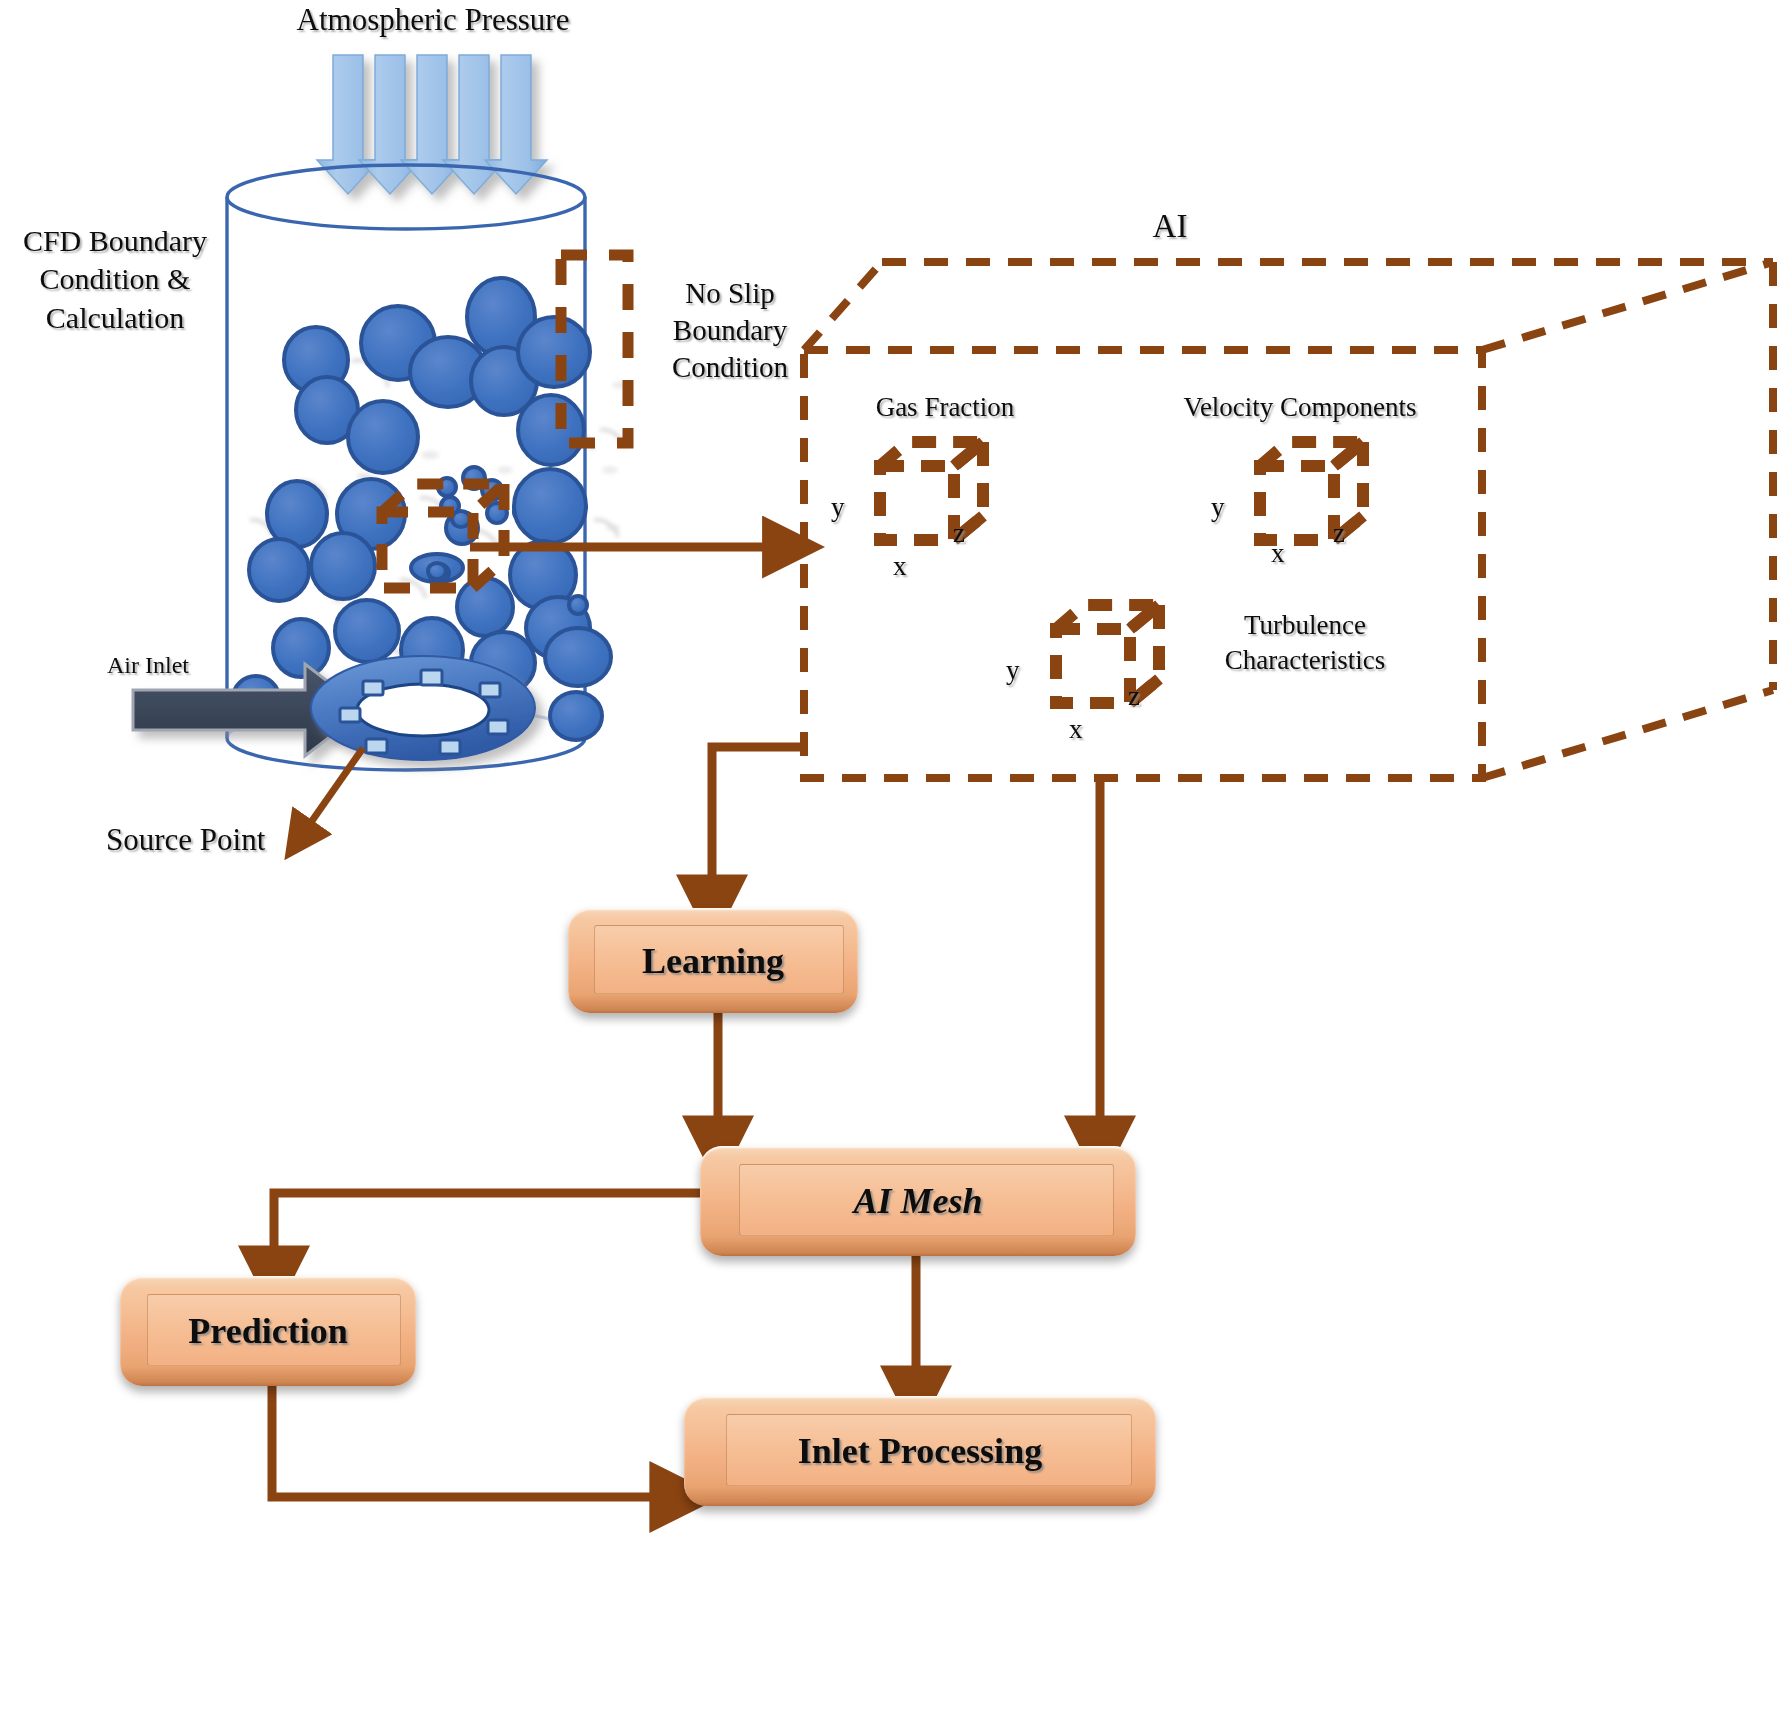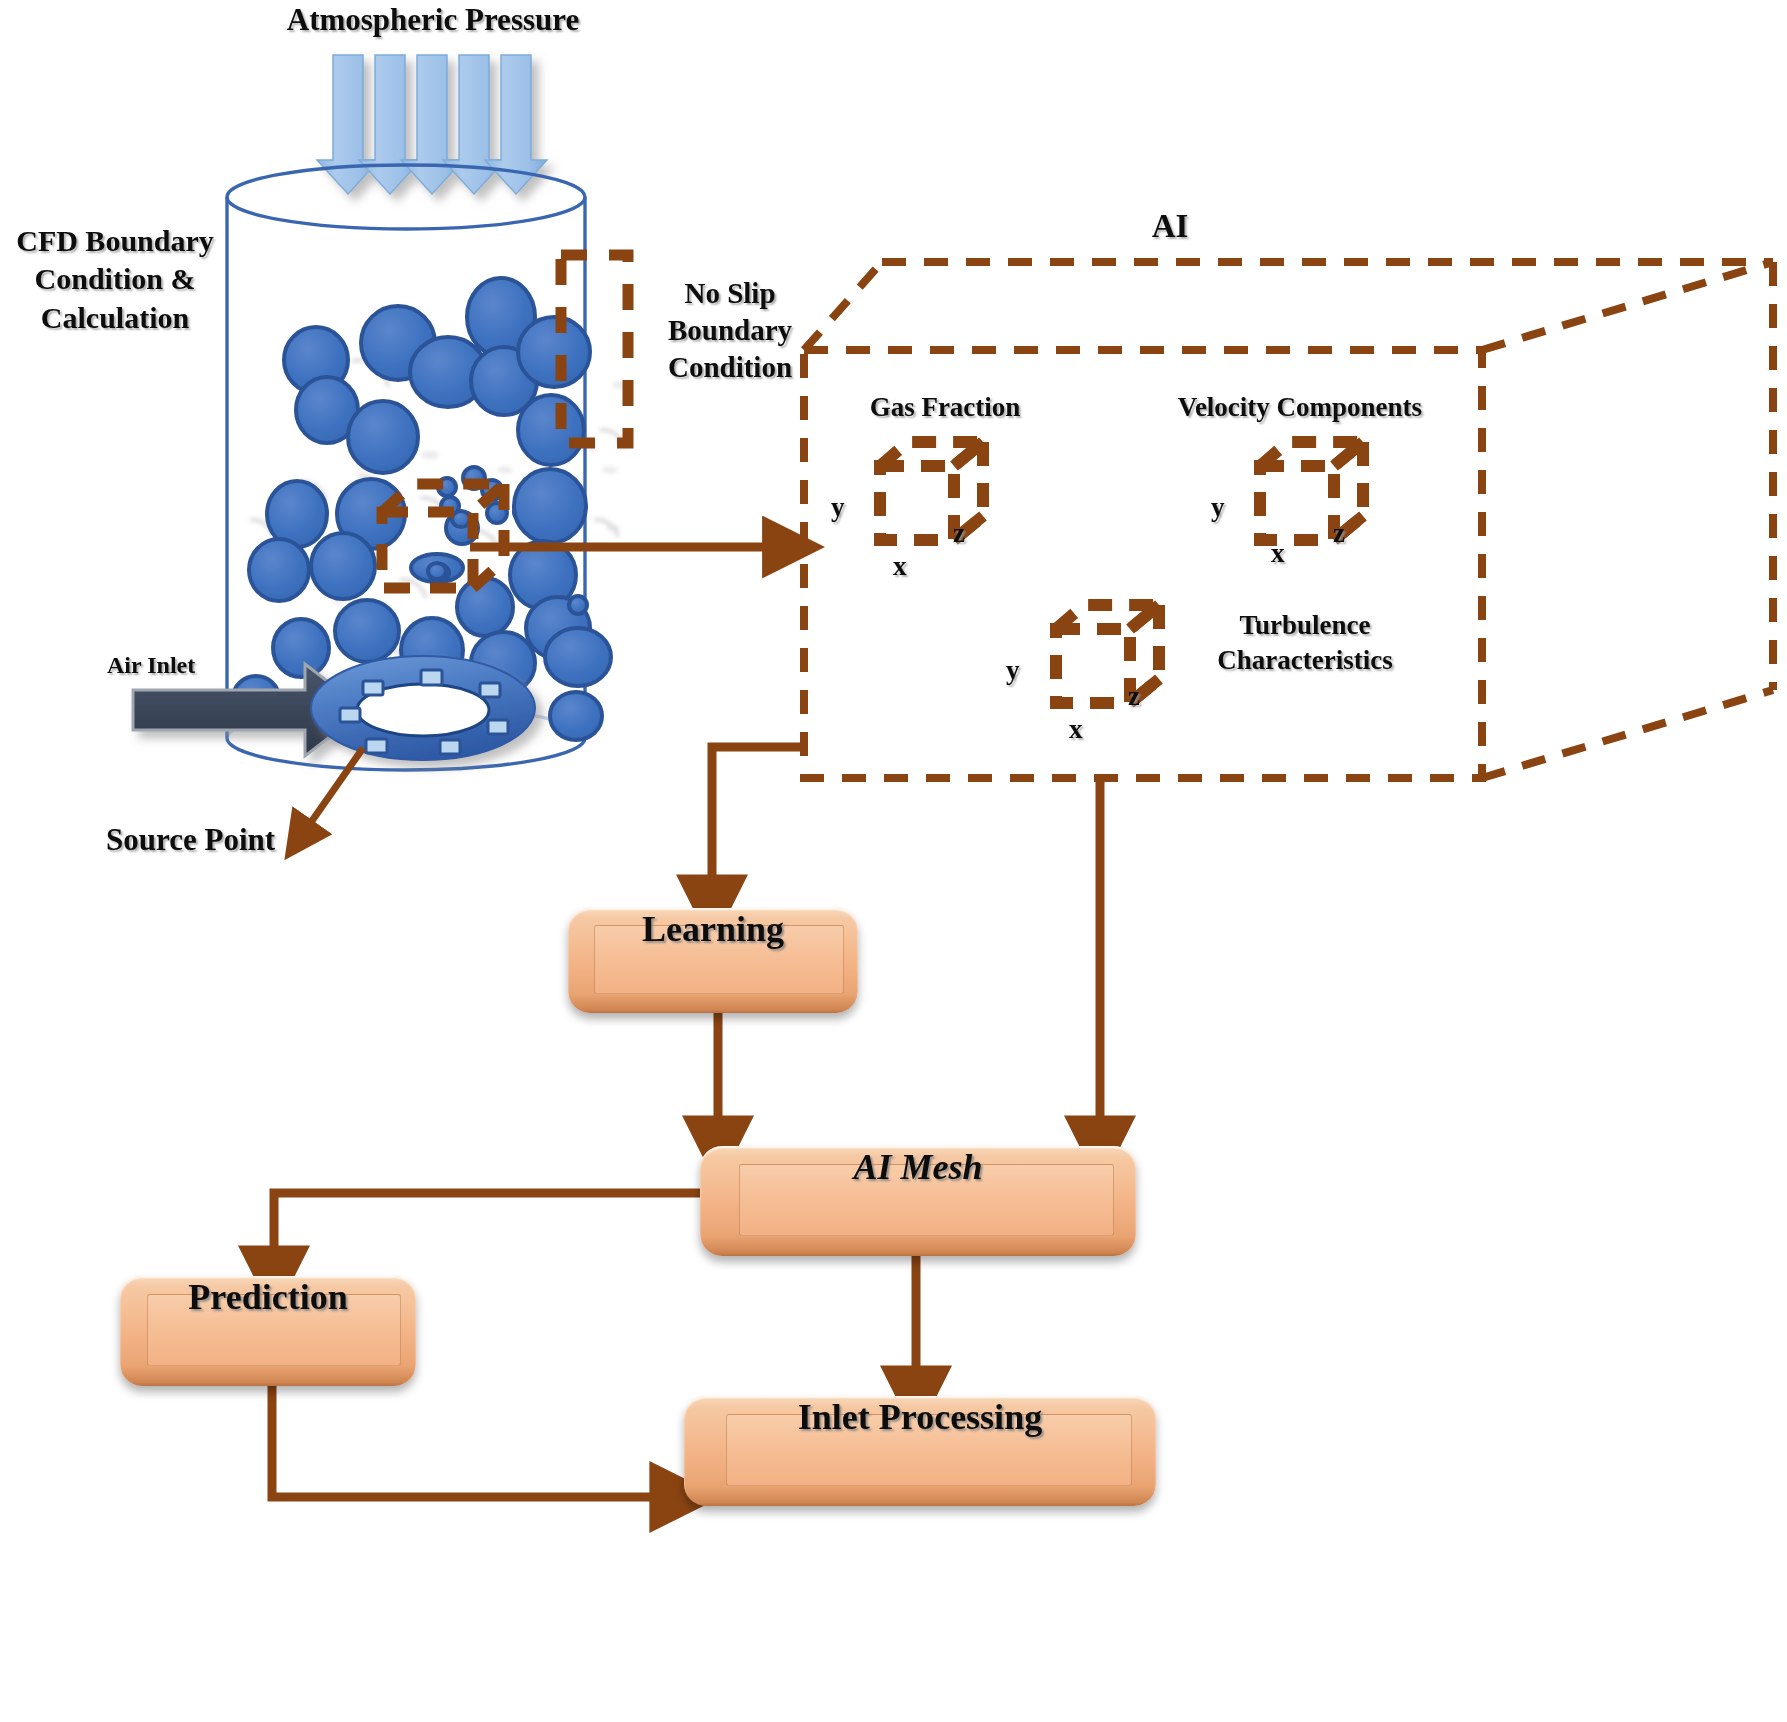--- a/index.html
+++ b/index.html
@@ -19,21 +19,21 @@
   }
   #svg-layer {
     position: absolute;
     left: 0; top: 0;
     width: 1787px;
     height: 1722px;
   }
   .lbl {
     position: absolute;
     font-family: "Liberation Serif", "DejaVu Serif", serif;
-    font-weight: bold;
+    font-weight: normal;
     color: #0d0d0d;
     text-shadow: 2px 2px 2px rgba(150,150,150,0.75);
     line-height: 1.28;
     white-space: pre-line;
     pointer-events: auto;
   }
   .lbl.ctr { text-align: center; }
 
   
   .fbox {
@@ -45,21 +45,21 @@
         #f6c9a4 10%,
         #f4b98d 42%,
         #f2b083 58%,
         #e9a472 82%,
         #cf8552 97%,
         #bb7040 100%);
     box-shadow:
       0 6px 10px rgba(0,0,0,0.30),
       inset 0 2px 2px rgba(255,255,255,0.85);
     display: flex;
-    align-items: flex-start;
+    align-items: center;
     justify-content: center;
   }
   .fbox::before {
     content: "";
     position: absolute;
     left: 9%;
     right: 5%;
     top: 16%;
     bottom: 18%;
     border: 1px solid rgba(170,110,60,0.45);

